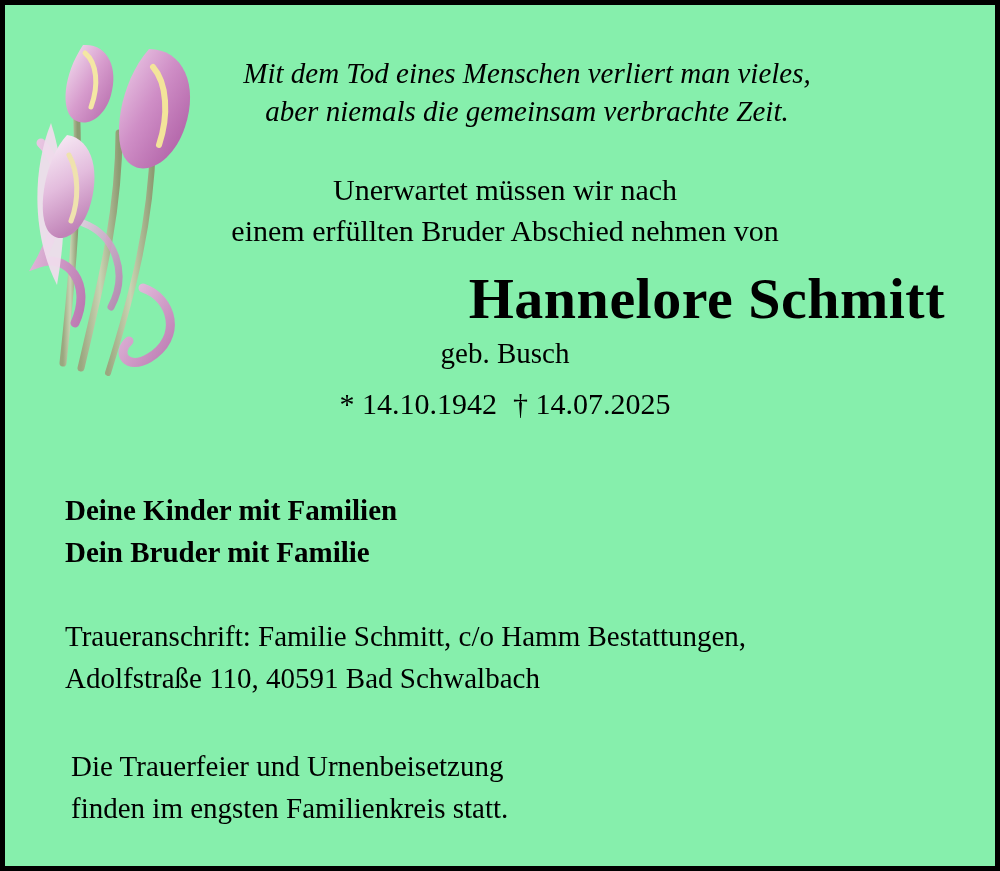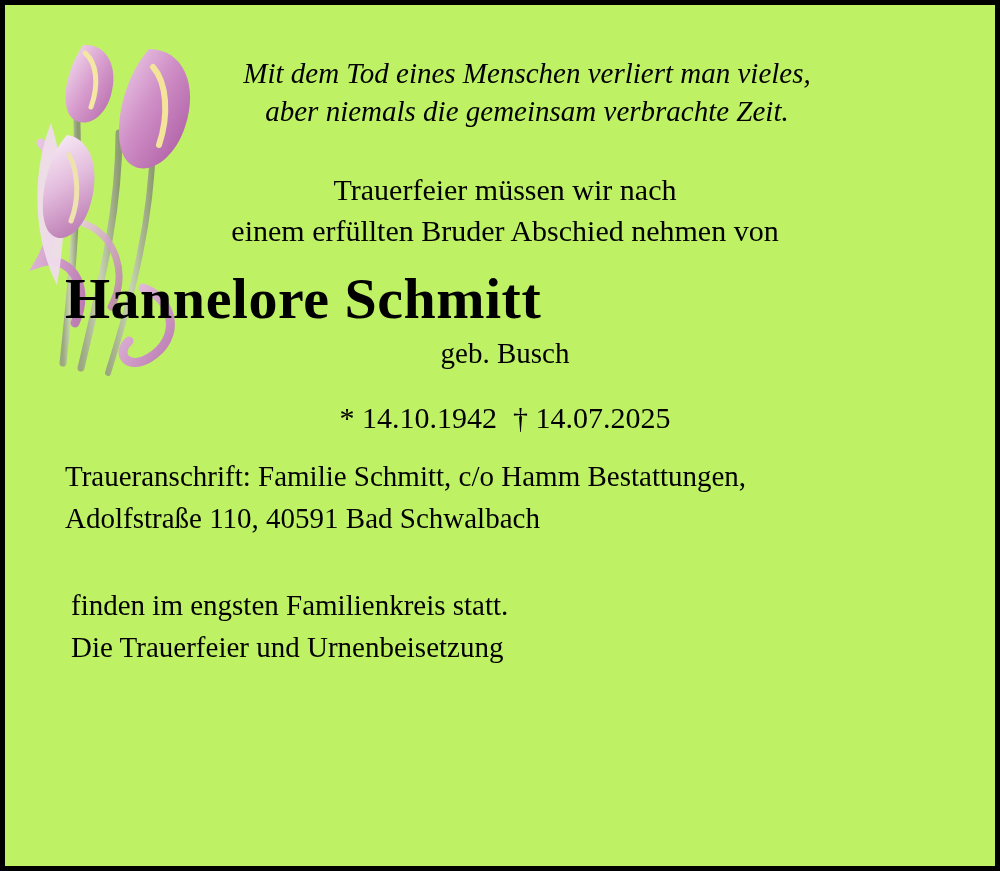--- a/index.html
+++ b/index.html
@@ -8,21 +8,21 @@
     background: #ffffff;
   }
   body {
     font-family: "Liberation Serif", serif;
   }
   .obituary {
     position: relative;
     width: 1000px;
     height: 871px;
     box-sizing: border-box;
-    background: #bef264;
+    background: #86efac;
     border: 5px solid #000000;
     overflow: hidden;
   }
   .flower {
     position: absolute;
     left: 18px;
     top: 18px;
     width: 190px;
     height: 380px;
     pointer-events: none;
@@ -48,52 +48,52 @@
   .motto div { white-space: nowrap; }
   .intro {
     text-align: center;
     font-size: 30px;
     line-height: 1.38;
     margin-top: 38px;
     color: #000;
   }
   .intro div { white-space: nowrap; }
   .name {
-    text-align: left;
+    text-align: right;
     font-weight: bold;
     font-size: 58px;
     letter-spacing: 0.5px;
     margin-top: 14px;
     color: #000;
     white-space: nowrap;
   }
   .maiden {
     text-align: center;
     font-size: 29px;
     margin-top: 5px;
     color: #000;
   }
   .dates {
     text-align: center;
     font-size: 30px;
-    margin-top: 31px;
+    margin-top: 17px;
     color: #000;
     white-space: nowrap;
   }
   .dates .sep { display: inline-block; width: 16px; }
   .mourners {
     margin-top: 68px;
     font-weight: bold;
     font-size: 29px;
     line-height: 1.45;
     color: #000;
     padding-left: 0;
   }
   .address {
-    margin-top: 20px;
+    margin-top: 42px;
     font-size: 29px;
     line-height: 1.45;
     color: #000;
   }
   .ceremony {
     margin-top: 45px;
     font-size: 29px;
     line-height: 1.45;
     color: #000;
     padding-left: 6px;
@@ -155,37 +155,41 @@
   </div>
 
   <div class="content">
 
     <div class="motto">
       <div>Mit dem Tod eines Menschen verliert man vieles,</div>
       <div>aber niemals die gemeinsam verbrachte Zeit.</div>
     </div>
 
     <div class="intro">
-      <div>Trauerfeier müssen wir nach</div>
+      <div>Unerwartet müssen wir nach</div>
       <div>einem erfüllten Bruder Abschied nehmen von</div>
     </div>
 
     <div class="name">Hannelore Schmitt</div>
 
     <div class="maiden">geb. Busch</div>
 
     <div class="dates">
       <span>* 14.10.1942</span><span class="sep"></span><span>† 14.07.2025</span>
     </div>
 
+    <div class="mourners">
+      <div>Deine Kinder mit Familien</div>
+      <div>Dein Bruder mit Familie</div>
+    </div>
 
     <div class="address">
       <div>Traueranschrift: Familie Schmitt, c/o Hamm Bestattungen,</div>
       <div>Adolfstraße 110, 40591 Bad Schwalbach</div>
     </div>
 
     <div class="ceremony">
+      <div>Die Trauerfeier und Urnenbeisetzung</div>
       <div>finden im engsten Familienkreis statt.</div>
-      <div>Die Trauerfeier und Urnenbeisetzung</div>
     </div>
 
   </div>
 </div>
 
 </body></html>

